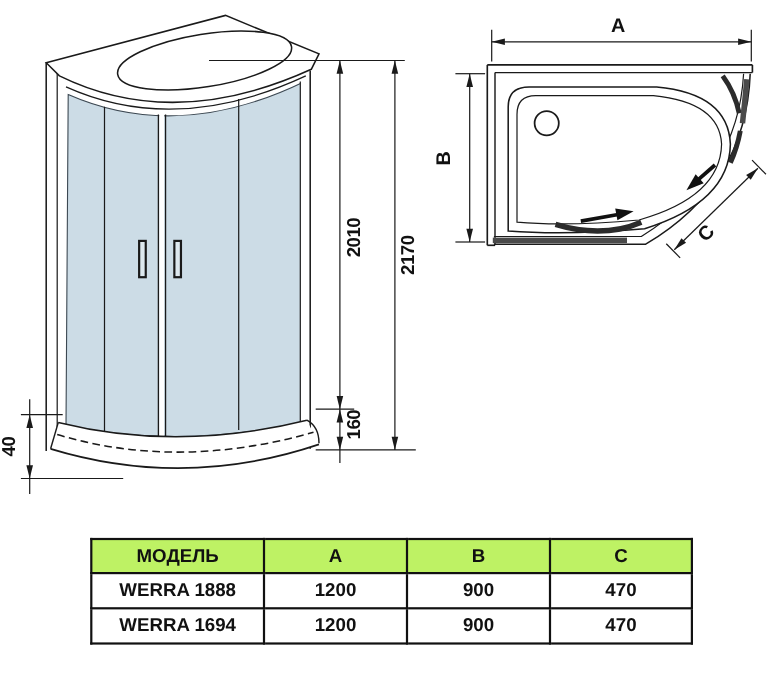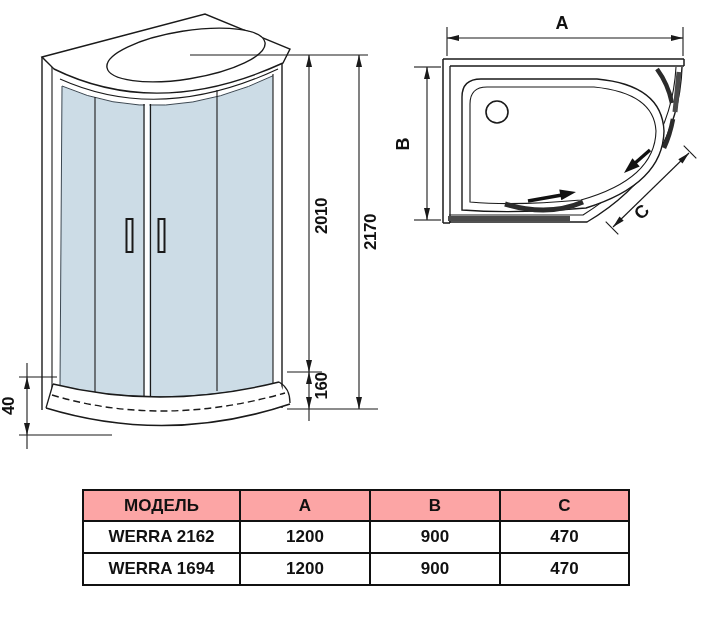--- a/index.html
+++ b/index.html
@@ -8,21 +8,21 @@
   .drawing{position:absolute;left:0;top:0;}
   svg text{font-family:"Liberation Sans",sans-serif;font-weight:bold;fill:#111;}
   .dim-label{font-size:17px;letter-spacing:-0.5px;}
   .axis-label{font-size:18px;}
   
   .spec-table{position:absolute;left:82px;top:489px;width:546px;border-collapse:collapse;
               table-layout:fixed;}
   .spec-table td,.spec-table th{border:2px solid #111;text-align:center;vertical-align:middle;
               font-size:17px;font-weight:bold;color:#111;padding:0;height:30px;
               font-family:"Liberation Sans",sans-serif;}
-  .spec-table th{background:#fca5a5;height:29px;}
+  .spec-table th{background:#bef264;height:29px;}
   .col-model{width:157px;}
   .col-a{width:130px;}
   .col-b{width:130px;}
   .col-c{width:129px;}
 </style>
 </head>
 <body>
 
 <div class="canvas">
 
@@ -154,21 +154,21 @@
     <thead>
       <tr>
         <th>МОДЕЛЬ</th>
         <th>A</th>
         <th>B</th>
         <th>C</th>
       </tr>
     </thead>
     <tbody>
       <tr>
-        <td>WERRA 2162</td>
+        <td>WERRA 1888</td>
         <td>1200</td>
         <td>900</td>
         <td>470</td>
       </tr>
       <tr>
         <td>WERRA 1694</td>
         <td>1200</td>
         <td>900</td>
         <td>470</td>
       </tr>

